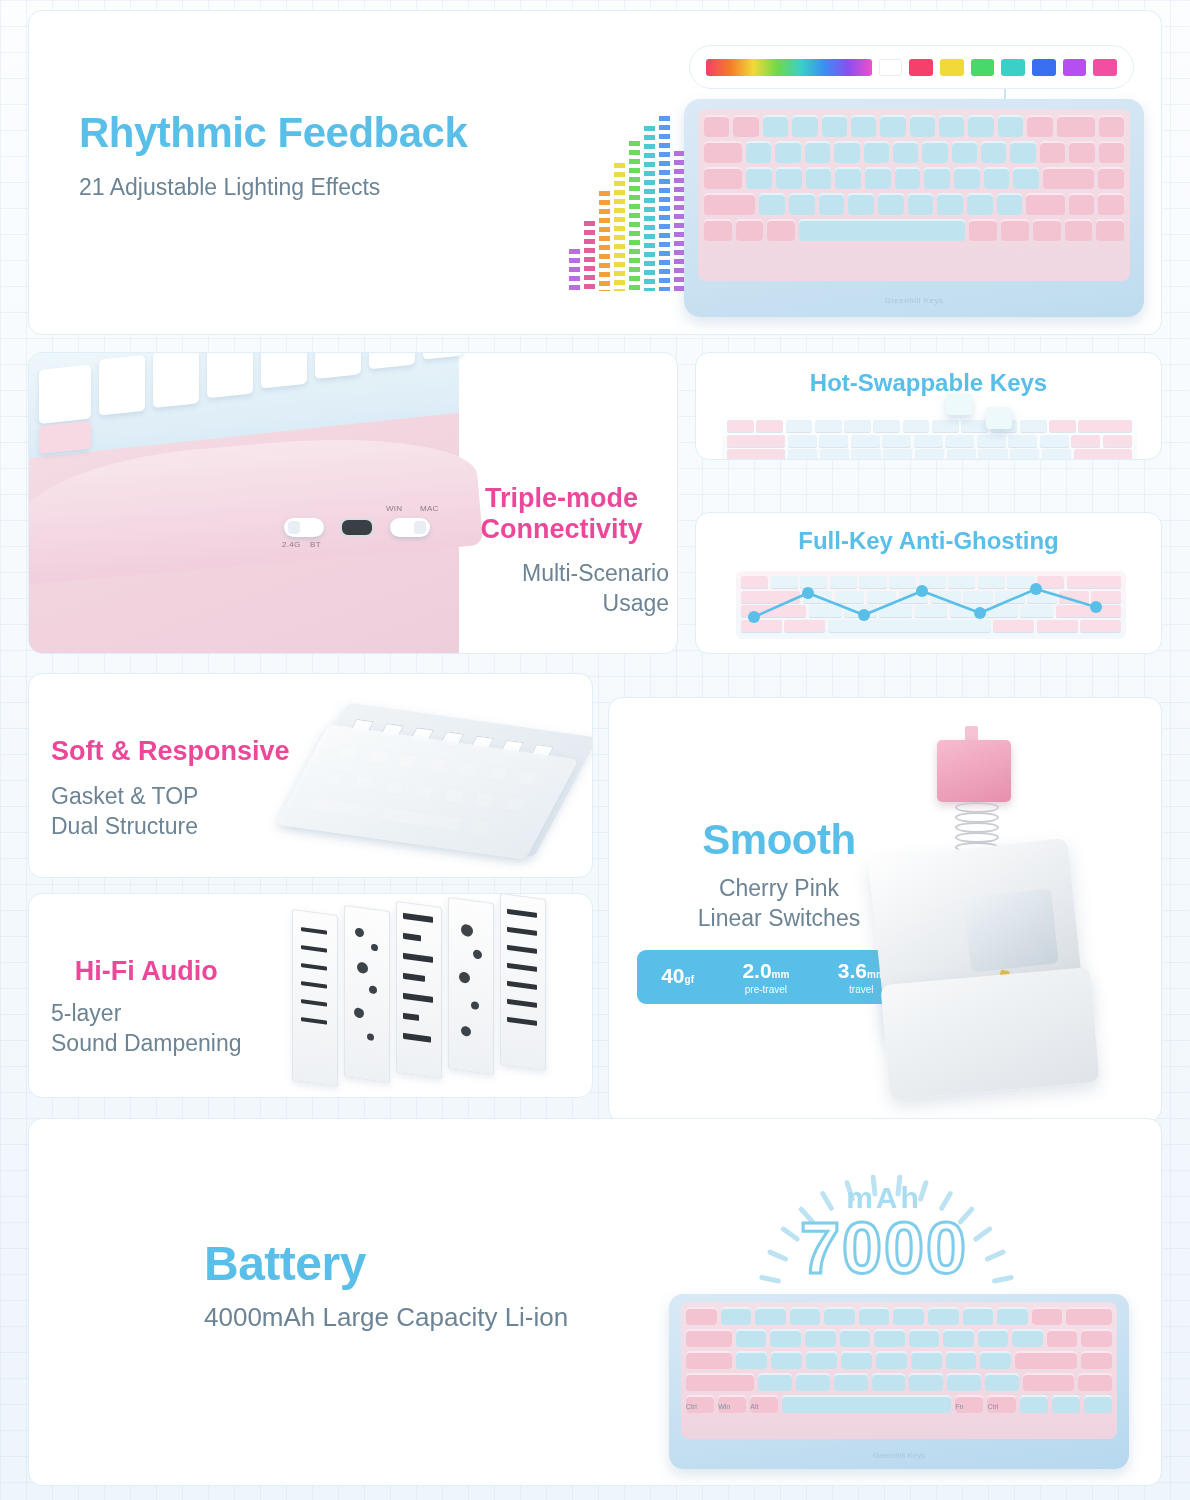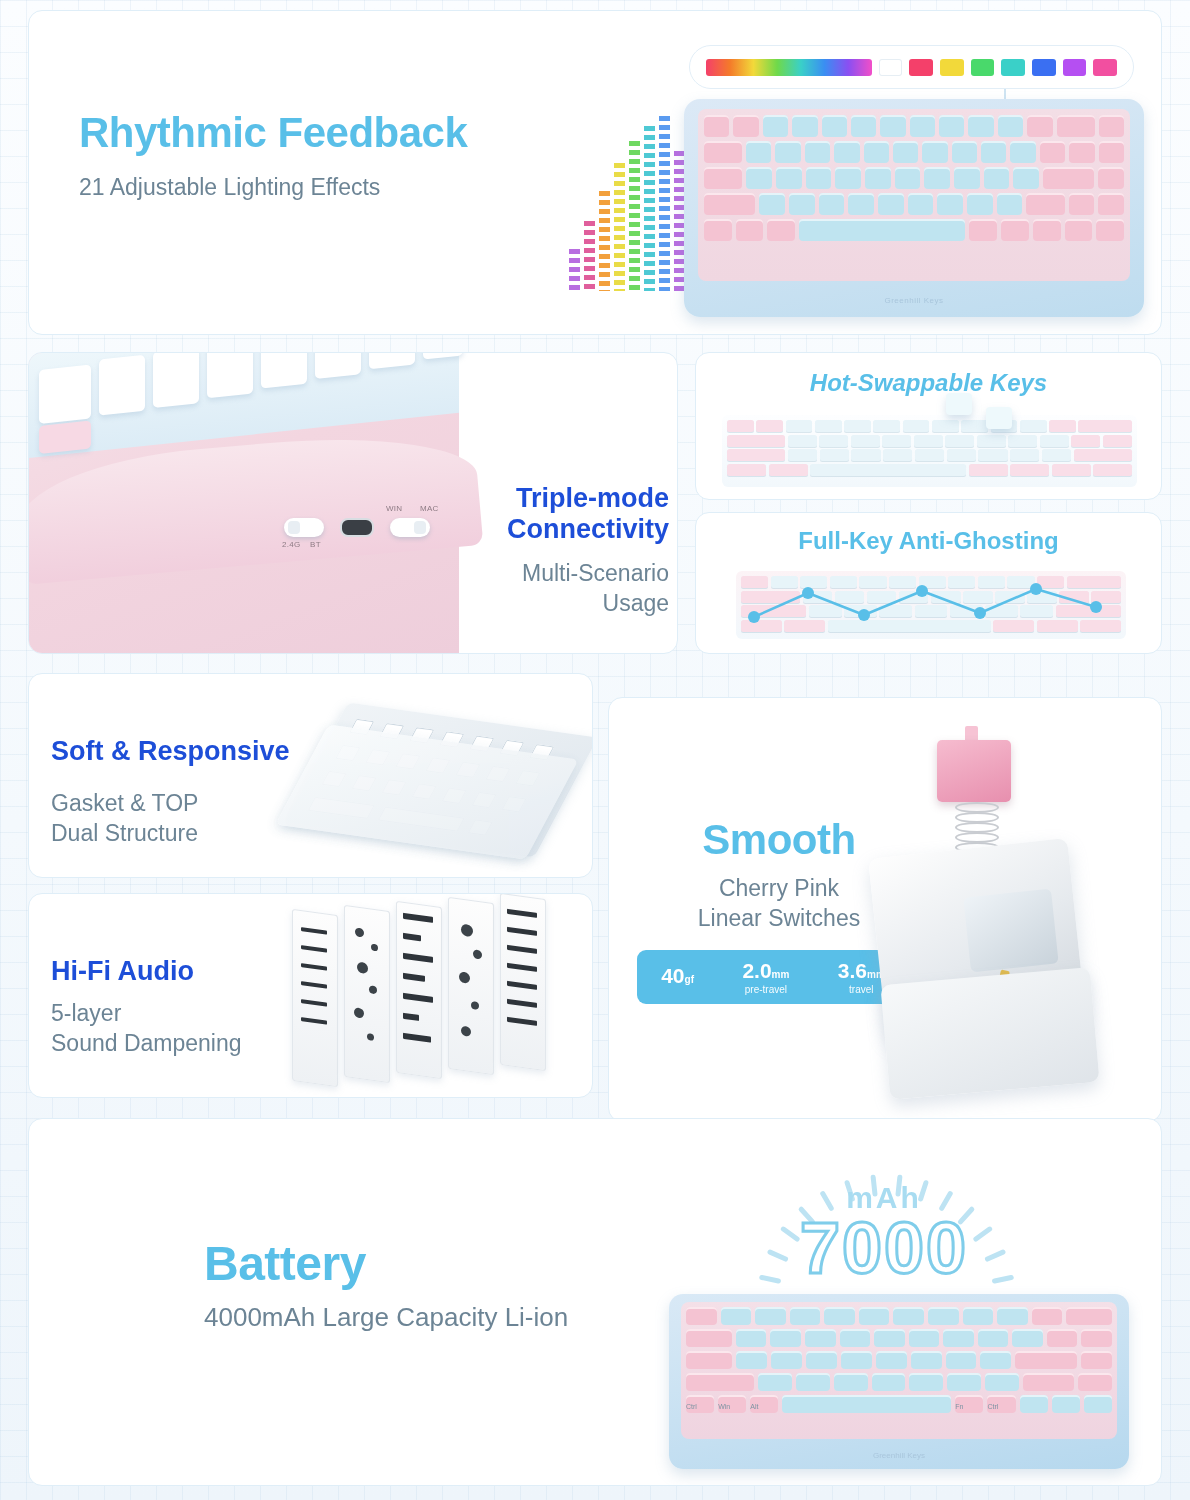--- a/index.html
+++ b/index.html
@@ -42,22 +42,23 @@
   .h1 {
     font-size: 42px;
     font-weight: bold;
     color: #59bfe8;
     letter-spacing: -0.5px;
     line-height: 1.05;
   }
   .h2 {
     font-size: 27px;
     font-weight: bold;
-    color: #1d4ed8;
+    color: #ec4899;
     line-height: 1.15;
+    text-align: center;
   }
   .h3 {
     font-size: 24px;
     font-weight: bold;
     color: #59bfe8;
     line-height: 1.2;
   }
   .sub {
     font-size: 23px;
     color: #6c8495;
@@ -216,21 +217,21 @@
     color: #8d7b84;
     letter-spacing: 0.3px;
   }
   #triple-text {
     position: absolute;
     left: 425px; top: 130px; width: 215px;
     text-align: right;
   }
 
   
-  #card-hotswap { left: 695px; top: 352px; width: 467px; height: 148px; font-style: italic; }
+  #card-hotswap { left: 695px; top: 352px; width: 467px; height: 108px; }
   #hotswap-title { position: absolute; top: 16px; left: 0; width: 100%; text-align: center; }
   .mini-kb {
     position: absolute;
     left: 26px; top: 62px; width: 415px; height: 72px;
     border-radius: 6px;
     background: linear-gradient(180deg, #fdfeff 0%, #f2f8fc 100%);
     padding: 5px;
     box-sizing: border-box;
     opacity: 0.95;
   }
@@ -746,21 +747,21 @@
       <circle cx="128" cy="44" r="6" fill="#59bfe8"></circle>
       <circle cx="186" cy="20" r="6" fill="#59bfe8"></circle>
       <circle cx="244" cy="42" r="6" fill="#59bfe8"></circle>
       <circle cx="300" cy="18" r="6" fill="#59bfe8"></circle>
       <circle cx="360" cy="36" r="6" fill="#59bfe8"></circle>
     </svg>
   </div>
 
   <div class="card" id="card-soft">
     <div id="soft-text">
-      <div class="h2" style="margin-bottom:22px;">Soft &amp; Responsive</div>
+      <div class="h2" style="margin-bottom:15px;">Soft &amp; Responsive</div>
       <div class="sub">Gasket &amp; TOP</div>
       <div class="sub">Dual Structure</div>
     </div>
     <div class="plate">
       <div class="plate-layer" style="left:20px;top:30px;">
         <div class="plate-hole" style="left:16px;top:14px;"></div>
         <div class="plate-hole" style="left:46px;top:14px;"></div>
         <div class="plate-hole" style="left:76px;top:14px;"></div>
         <div class="plate-hole" style="left:106px;top:14px;"></div>
         <div class="plate-hole" style="left:136px;top:14px;"></div>

